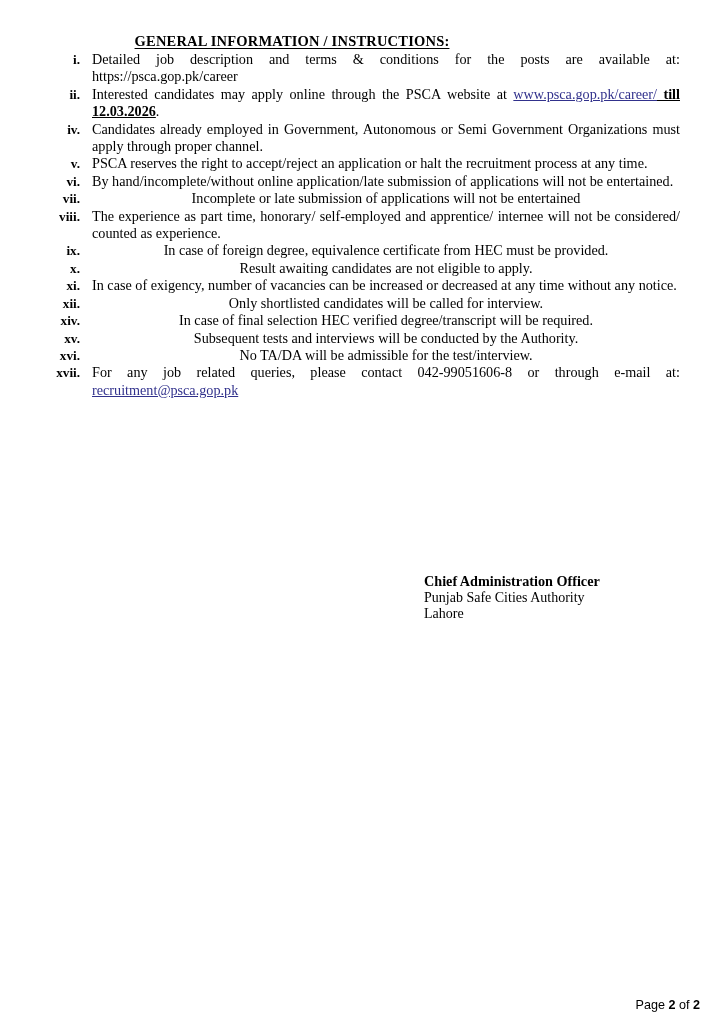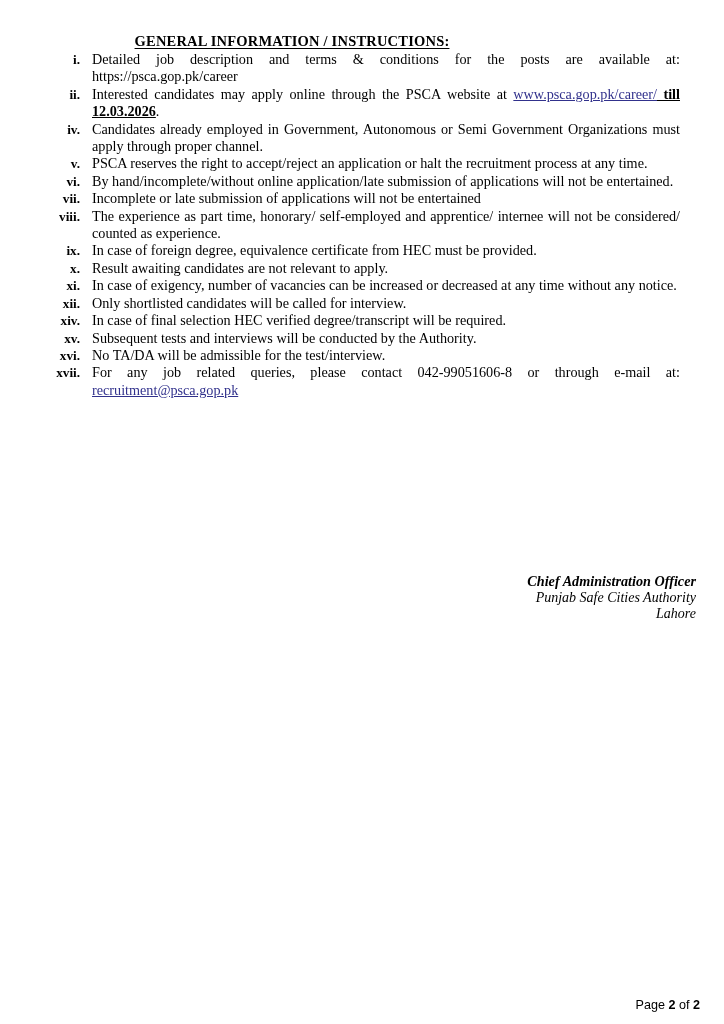--- a/index.html
+++ b/index.html
@@ -51,21 +51,21 @@
     top: 0;
     width: 40px;
     text-align: right;
     font-weight: bold;
     font-size: 13.2px;
     line-height: 17.4px;
   }
   .body {
     font-size: 14.2px;
     line-height: 17.4px;
-    text-align: left;
+    text-align: center;
     hyphens: none;
   }
   .body.just {
     text-align: justify;
     text-align-last: left;
   }
 
   a.link, .link {
     color: #31318c;
     text-decoration: underline;
@@ -76,24 +76,23 @@
     text-decoration: underline;
     text-underline-offset: 1px;
   }
 
   
   .signature {
     position: absolute;
     top: 573px;
     left: 424px;
     width: 272px;
-    text-align: right;
+    text-align: left;
     font-size: 14px;
     line-height: 16.5px;
-    font-style: italic;
   }
   .signature .sig-title {
     font-weight: bold;
     font-size: 14.2px;
   }
 
   
   .footer {
     position: absolute;
     bottom: 12px;
@@ -140,21 +139,21 @@
     <div class="item">
       <div class="marker">viii.</div>
       <div class="body just">The experience as part time, honorary/ self-employed and apprentice/ internee will not be considered/ counted as experience.</div>
     </div>
     <div class="item">
       <div class="marker">ix.</div>
       <div class="body">In case of foreign degree, equivalence certificate from HEC must be provided.</div>
     </div>
     <div class="item">
       <div class="marker">x.</div>
-      <div class="body">Result awaiting candidates are not relevant to apply.</div>
+      <div class="body">Result awaiting candidates are not eligible to apply.</div>
     </div>
     <div class="item">
       <div class="marker">xi.</div>
       <div class="body just">In case of exigency, number of vacancies can be increased or decreased at any time without any notice.</div>
     </div>
     <div class="item">
       <div class="marker">xii.</div>
       <div class="body">Only shortlisted candidates will be called for interview.</div>
     </div>
     <div class="item">

